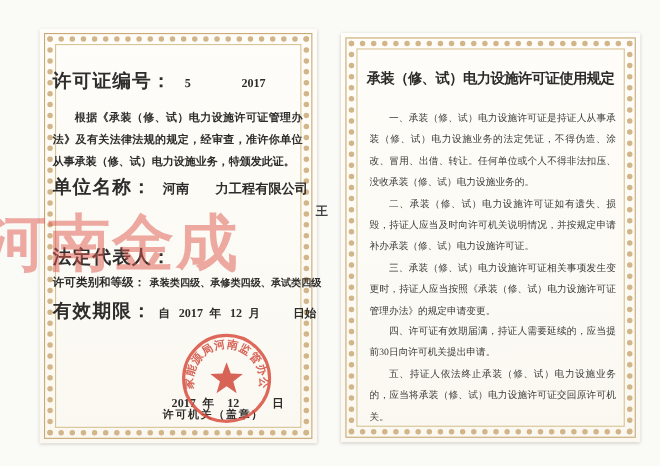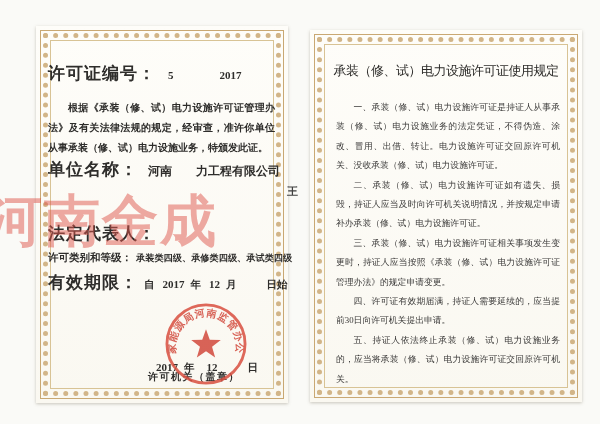--- a/index.html
+++ b/index.html
@@ -47,21 +47,21 @@
   .d-unit{margin-left:6px;font-weight:700;font-size:10.5px;}
   .d-suf{margin-left:30px;font-weight:700;font-size:10.5px;}
   #auth{top:304px;left:112px;font-size:10px;font-weight:700;letter-spacing:1.5px;margin-top:40px;}
   #idate{top:331px;left:120px;}
   #idate .d-num{margin-left:0;}
   #idate .m{margin-left:12px;}
   #idate .day{margin-left:30px;}
   .stamp{position:absolute;left:128px;top:276px;width:84px;height:84px;opacity:.85;z-index:6;}
   .rtitle{
     position:absolute;top:32px;left:0;width:100%;margin:0;
-    text-align:center;font-size:13px;font-weight:400;letter-spacing:-0.5px;color:#2c2b29;
+    text-align:center;font-size:13px;font-weight:700;letter-spacing:-0.5px;color:#2c2b29;
   }
   .rules{position:absolute;top:68px;left:26px;width:224px;}
   .rules p{
     margin:0;font-size:8.8px;line-height:19.4px;font-weight:500;
     text-indent:2em;text-align:justify;color:#3a3938;
   }
   .watermark{
     position:absolute;left:-14px;top:184px;z-index:40;
     font-size:56px;font-weight:600;letter-spacing:2px;
     color:rgba(222,85,75,.5);white-space:nowrap;
@@ -122,21 +122,21 @@
   </div>
 
   <div class="page page-right">
     <div class="frame f1"></div>
     <div class="frame f2"></div>
     <div class="frame f3"></div>
 
     <h2 class="rtitle">承装（修、试）电力设施许可证使用规定</h2>
 
     <div class="rules">
-      <p>一、承装（修、试）电力设施许可证是持证人从事承装（修、试）电力设施业务的法定凭证，不得伪造、涂改、冒用、出借、转让。电力设施许可证交回原许可机关、没收承装（修、试）电力设施许可证。</p>
+      <p>一、承装（修、试）电力设施许可证是持证人从事承装（修、试）电力设施业务的法定凭证，不得伪造、涂改、冒用、出借、转让。任何单位或个人不得非法扣压、没收承装（修、试）电力设施业务的。</p>
       <p>二、承装（修、试）电力设施许可证如有遗失、损毁，持证人应当及时向许可机关说明情况，并按规定申请补办承装（修、试）电力设施许可证。</p>
       <p>三、承装（修、试）电力设施许可证相关事项发生变更时，持证人应当按照《承装（修、试）电力设施许可证管理办法》的规定申请变更。</p>
       <p>四、许可证有效期届满，持证人需要延续的，应当提前30日向许可机关提出申请。</p>
       <p>五、持证人依法终止承装（修、试）电力设施业务的，应当将承装（修、试）电力设施许可证交回原许可机关。</p>
     </div>
   </div>
 
   <div class="watermark">河南金成</div>
   <span class="edge-char">王</span>
 </div>

